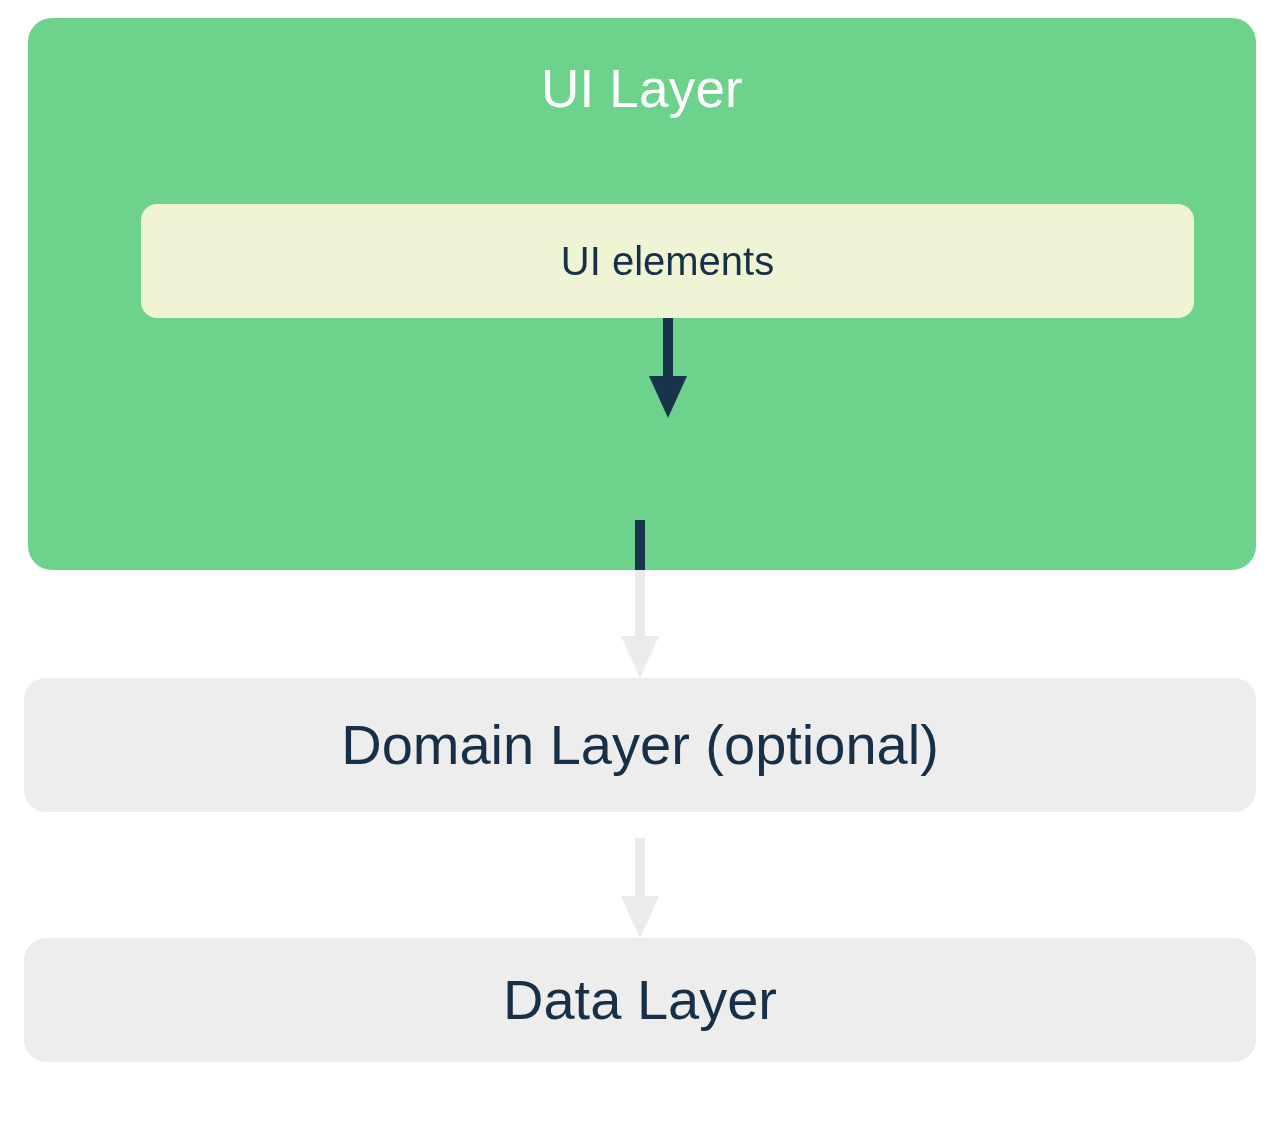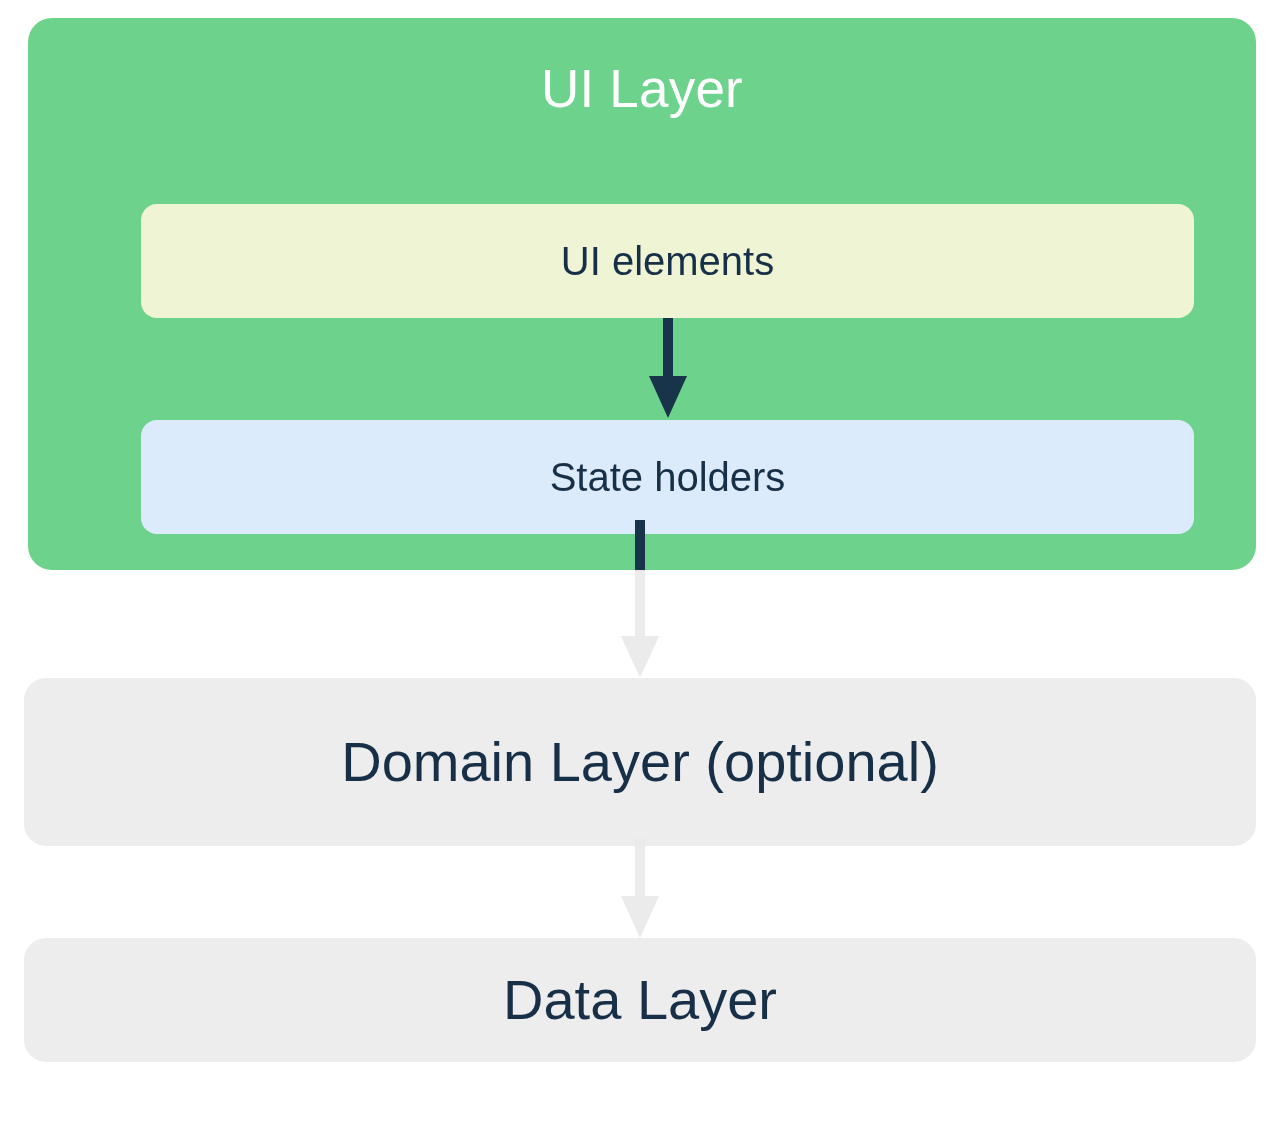--- a/index.html
+++ b/index.html
@@ -126,21 +126,21 @@
   }
   .layer-box .layer-label {
     color: #173048;
     font-size: 56px;
     font-weight: 400;
     line-height: 1;
   }
 
   .box-domain-layer {
     top: 678px;
-    height: 168px;
+    height: 134px;
   }
   .box-data-layer {
     top: 938px;
     height: 124px;
   }
 </style>
 </head>
 <body>
 
 <div class="diagram">
@@ -151,23 +151,20 @@
 
     <div class="inner-box box-ui-elements">
       <span class="inner-label">UI elements</span>
     </div>
 
     <svg class="arrow arrow-ui-to-state" viewBox="0 0 54 102" preserveAspectRatio="none">
       <rect x="22" y="0" width="10" height="62" fill="#17344B"></rect>
       <polygon points="8,58 46,58 27,100" fill="#17344B"></polygon>
     </svg>
 
-    <div class="inner-box box-state-holders">
-      <span class="inner-label">State holders</span>
-    </div>
 
   </div>
 
   <svg class="arrow arrow-state-to-domain-dark" viewBox="0 0 54 50" preserveAspectRatio="none">
     <rect x="22" y="0" width="10" height="50" fill="#17344B"></rect>
   </svg>
 
   <svg class="arrow arrow-state-to-domain-light" viewBox="0 0 54 110" preserveAspectRatio="none">
     <rect x="22" y="0" width="10" height="70" fill="#EBEBEB"></rect>
     <polygon points="8,66 46,66 27,108" fill="#EBEBEB"></polygon>

